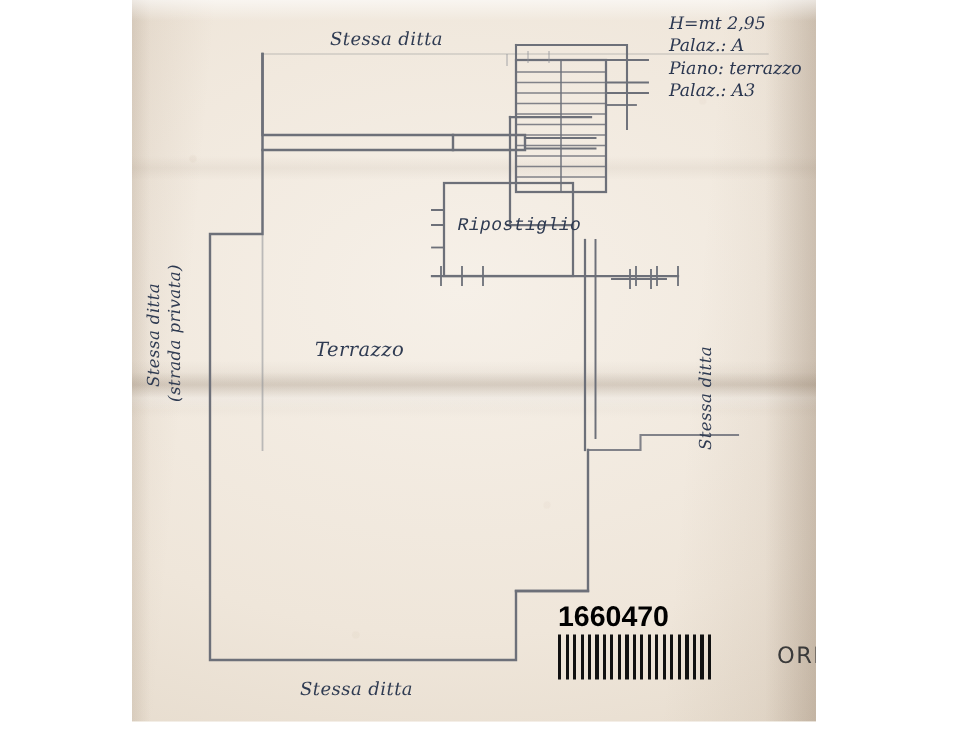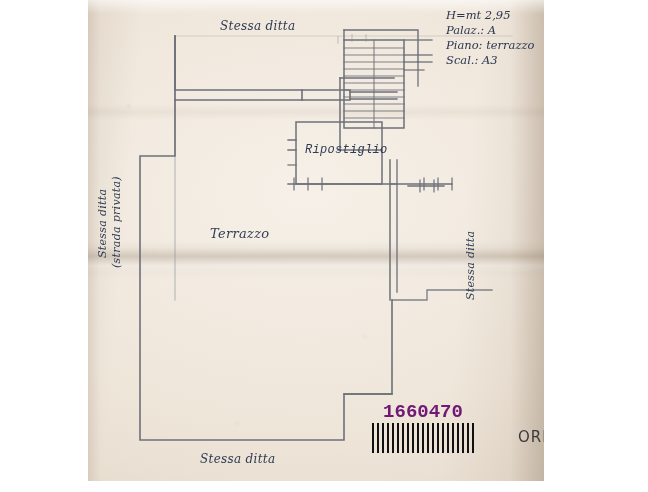--- a/index.html
+++ b/index.html
@@ -120,27 +120,26 @@
   }
 
   
   #barcode {
     position: absolute;
     left: 300px;
     top: 402px;
     z-index: 14;
   }
   #barcode .num {
-    font-family: Liberation Mono, monospace;
+    font-family: Liberation Sans, sans-serif;
     font-weight: bold;
     font-size: 19px;
-    color: #701a75;
+    color: #000000;
     letter-spacing: 0px;
     line-height: 20px;
-    text-align: center;
   }
   #barcode .bars {
     margin-top: 1px;
     width: 102px;
     height: 30px;
     background: repeating-linear-gradient(90deg,
        #111 0px, #111 2px, rgba(0,0,0,0) 2px, rgba(0,0,0,0) 5px);
   }
   #orig {
     position: absolute;
@@ -235,21 +234,21 @@
 
       <g stroke="#8b8e95" stroke-width="0.9" opacity="0.55">
         <path d="M266,36 L266,44 M280,34 L280,42 M294,34 L294,42"></path>
       </g>
     </svg>
 
     <div id="header-block">
       <div>H=mt 2,95</div>
       <div>Palaz.: A</div>
       <div>Piano: terrazzo</div>
-      <div>Scal.: A3</div>
+      <div>Palaz.: A3</div>
     </div>
 
     <div class="hand md" style="left:148px; top:19px;">Stessa ditta</div>
 
     <div class="hand sm rot-90" style="left:24px; top:258px;">Stessa ditta</div>
     <div class="hand sm rot-90" style="left:38px; top:268px;">(strada privata)</div>
 
     <div class="hand lg" style="left:138px; top:226px;">Terrazzo</div>
 
     <div class="hand md" style="left:233px; top:143px;font-family:Liberation Mono, monospace;">Ripostiglio</div>

